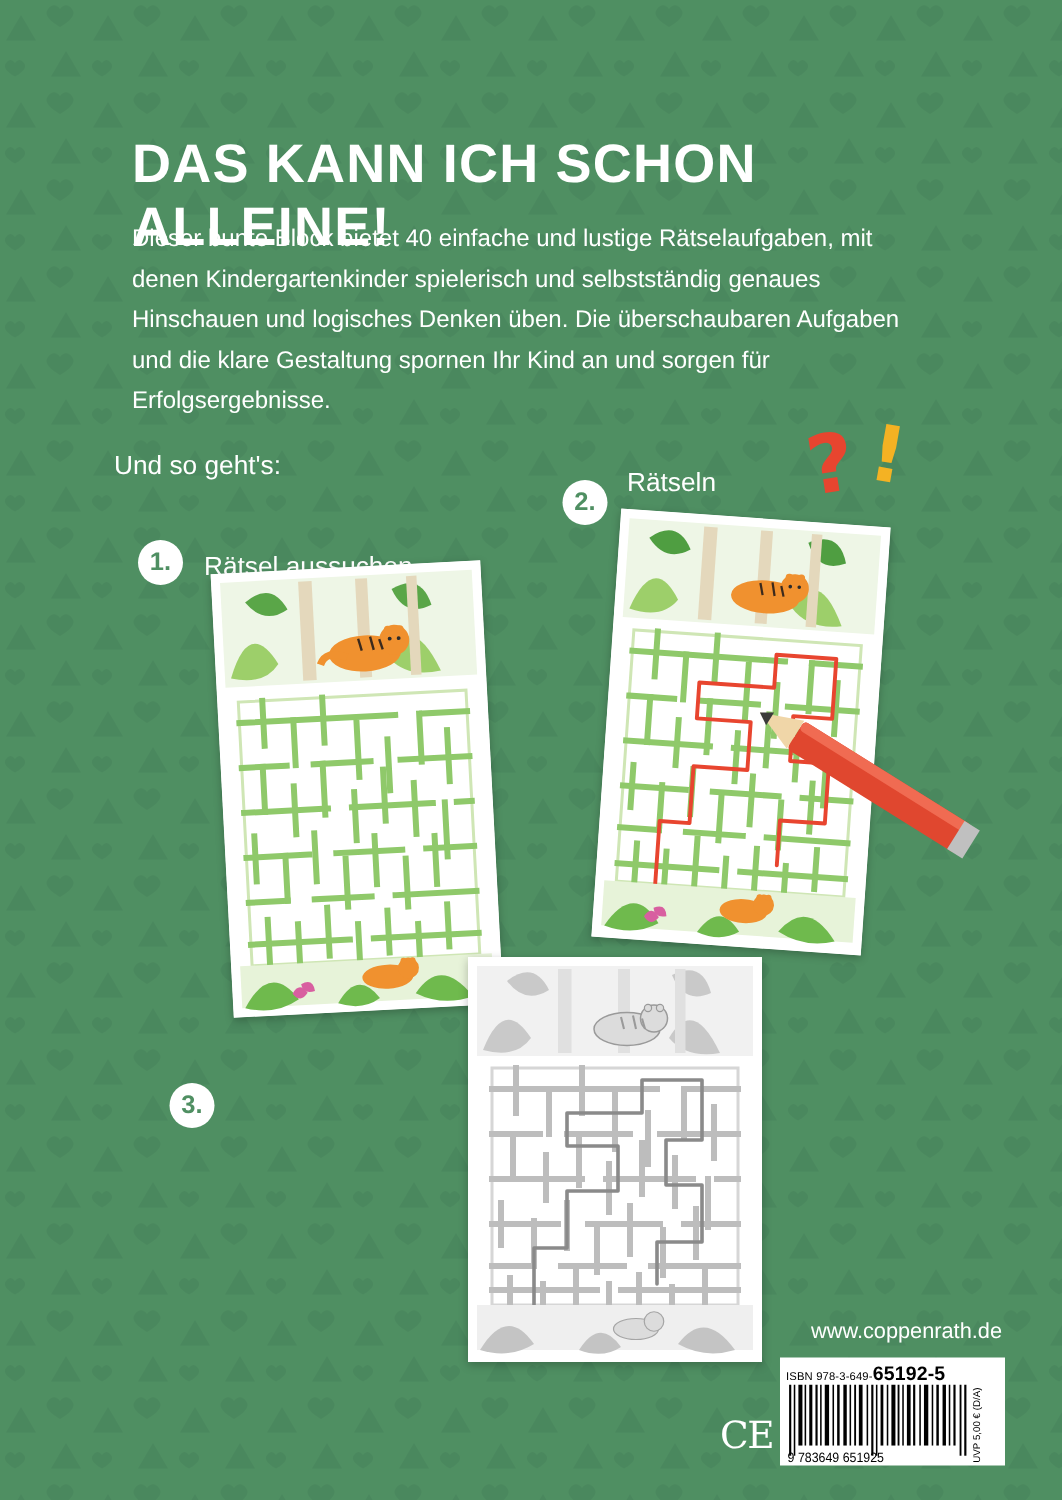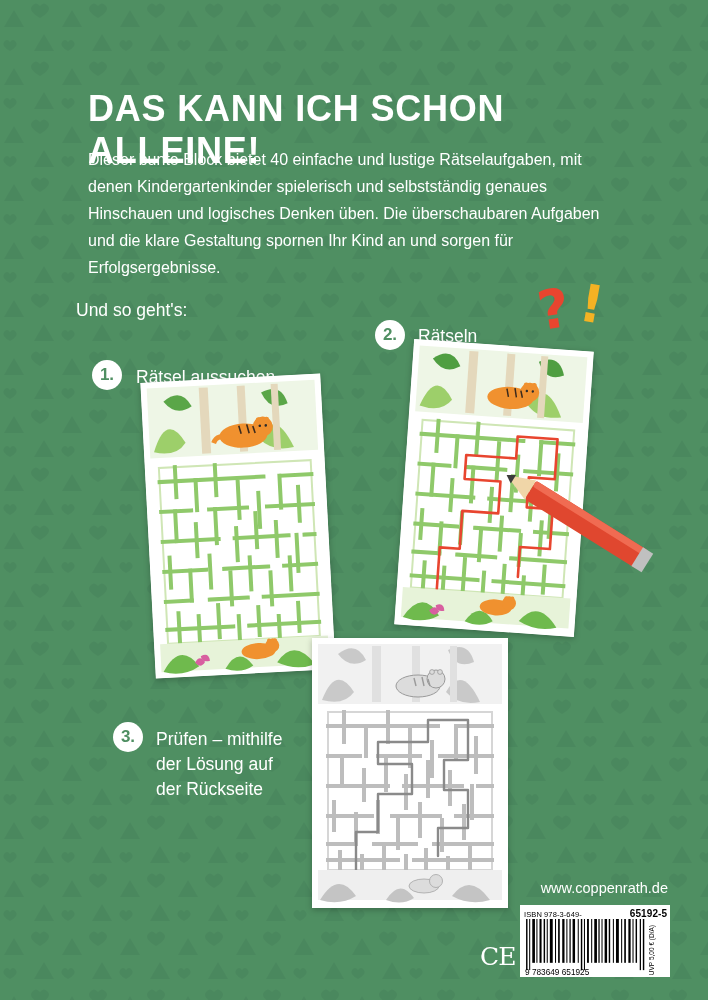--- a/index.html
+++ b/index.html
@@ -109,21 +109,21 @@
     padding: 3px 4px 2px 4px;
     box-sizing: border-box;
   }
   .isbn-line {
     font-size: 7.5px;
     color: #000;
     letter-spacing: 0.1px;
     white-space: nowrap;
     font-family: "Liberation Sans", sans-serif;
   }
-  .isbn-line b { font-size: 10px; margin-left: 48px; }
+  .isbn-line b { font-size: 13px; }
   .barcode-area {
     flex: 1;
     display: flex;
     align-items: flex-end;
   }
   .bars { flex: 1; height: 100%; }
   .uvp {
     width: 16px;
     font-size: 6.5px;
     color: #000;
@@ -159,26 +159,23 @@
 
   <div style="position:absolute; left:538px; top:278px; width:80px; height:62px;">
     <span style="position:absolute; left:0; top:0; font-size:54px; font-weight:bold; color:#e8452f; font-family:'DejaVu Sans', sans-serif; transform:rotate(-9deg);">?</span>
     <span style="position:absolute; left:42px; top:-4px; font-size:52px; font-weight:bold; color:#f4b223; font-family:'DejaVu Sans', sans-serif; transform:rotate(10deg);">!</span>
   </div>
 
   <div class="circnum" style="left:92px; top:360px;">1.</div>
   <div class="step" style="left:136px; top:365px;">Rätsel aussuchen</div>
 
   <div class="circnum" style="left:375px; top:320px;">2.</div>
-  <div class="step" style="left:418px; top:324px;">Rätseln</div>
+  <div class="step" style="left:418px; top:309px;">Rätseln</div>
 
   <div class="circnum" style="left:113px; top:722px;">3.</div>
-  <div class="step" style="left:156px; top:727px; white-space:pre-line;">Prüfen – mithilfe
-der Lösung auf
-der Rückseite</div>
 
   <svg class="card" style="left:148px; top:378px; transform:rotate(-3deg);" width="180" height="296" viewBox="0 0 180 296">
     <rect x="0" y="0" width="180" height="296" fill="#ffffff"></rect>
 
     <rect x="6" y="6" width="168" height="70" fill="#eef6e6"></rect>
     <g fill="#9dcf6a">
       <path d="M10 70 q14 -40 32 -8 q-10 14 -32 8z"></path>
       <path d="M150 72 q-18 -42 -34 -10 q12 14 34 10z"></path>
     </g>
     <g fill="#5aa648">

